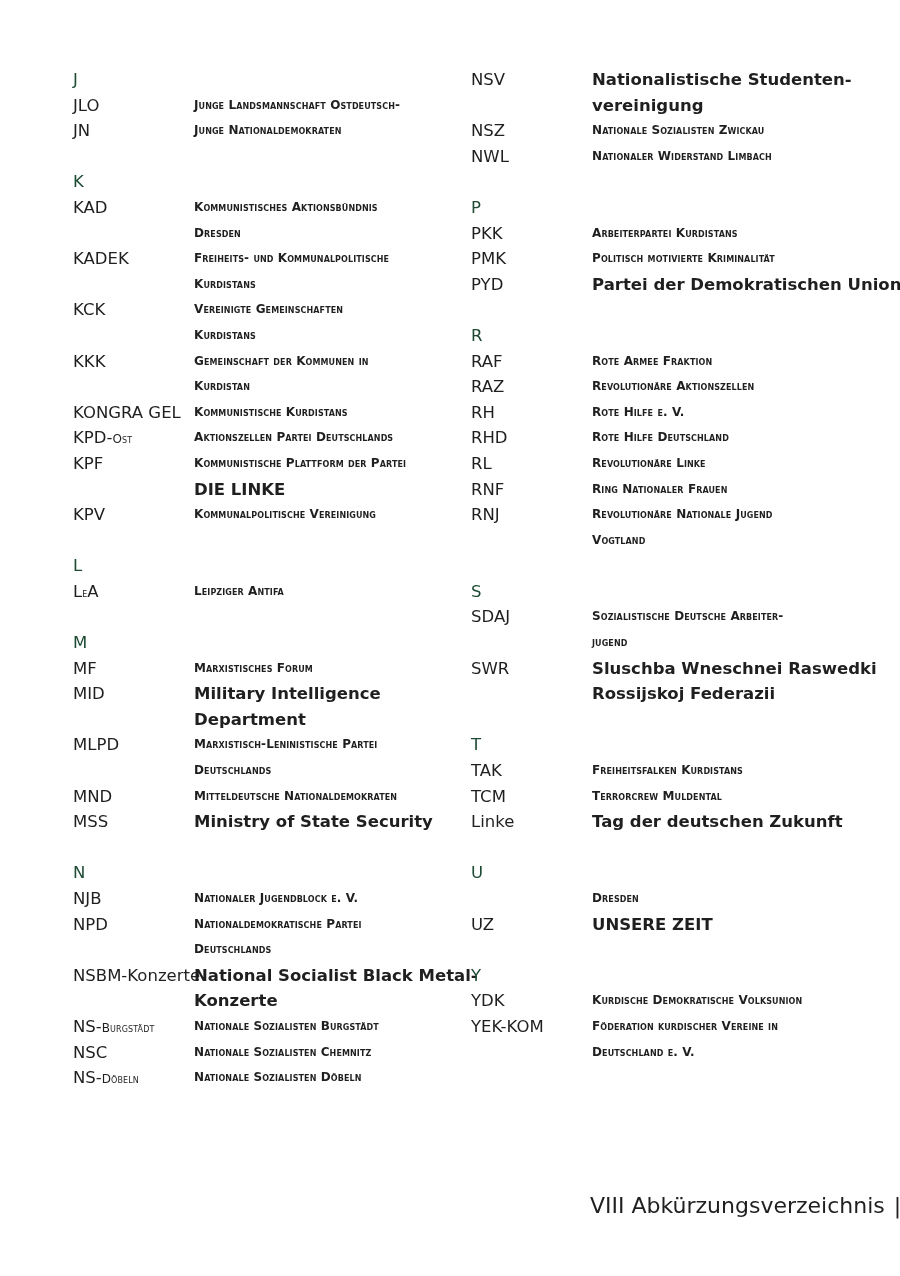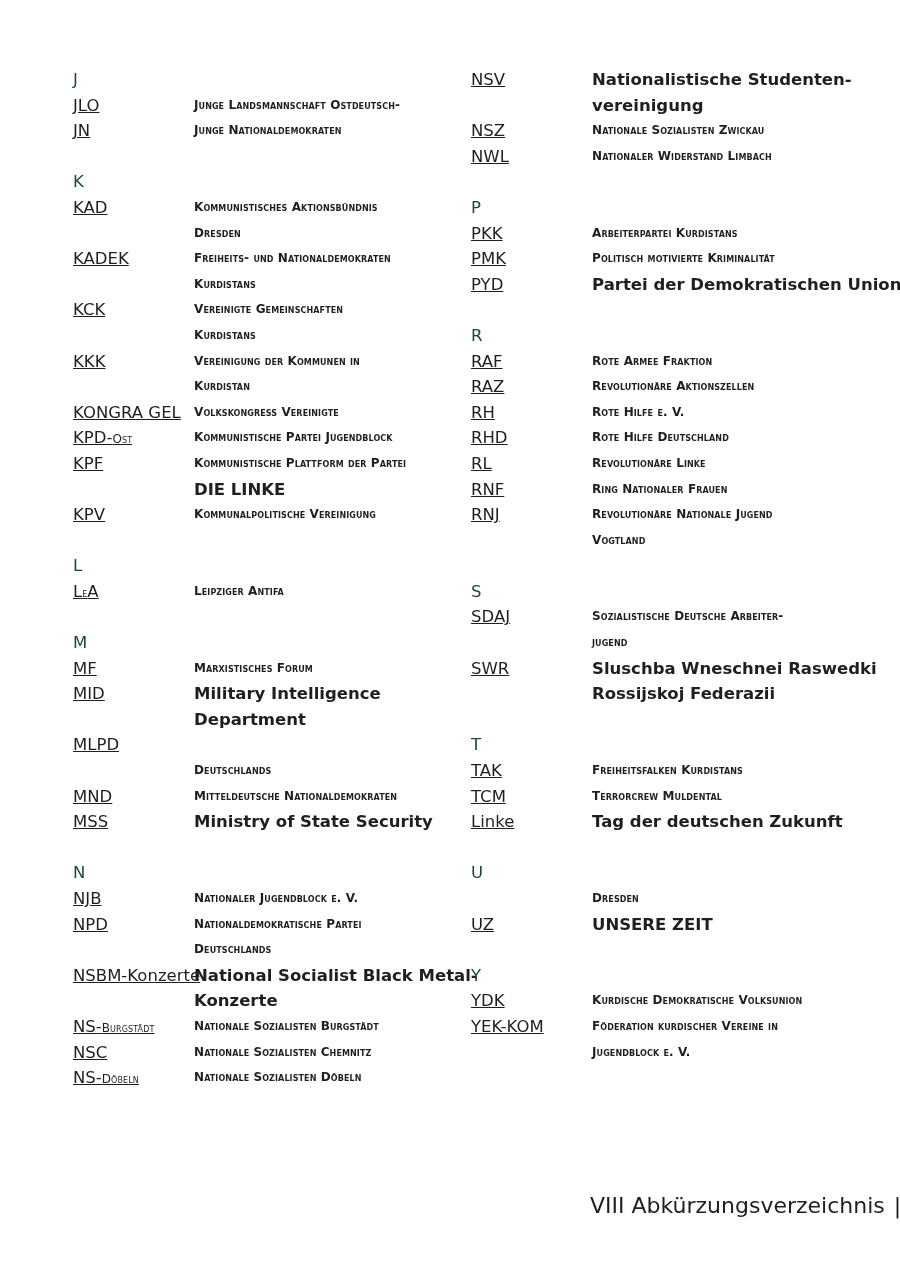--- a/index.html
+++ b/index.html
@@ -8,21 +8,21 @@
     position: relative; overflow: hidden;
     font-family: "DejaVu Sans", sans-serif;
     color: #1f1f1f;
   }
   .col { position: absolute; top: 67px; }
   .col-left { left: 73px; width: 380px; }
   .col-right { left: 471px; width: 380px; }
   .line { height: 25.6px; line-height: 25.6px; font-size: 16.5px; white-space: nowrap; position: relative; }
   .letter { color: #1c4a33; font-size: 16.5px; }
   .gap { height: 25.6px; }
-  .abbr { position: absolute; left: 0; text-decoration: underline; }
+  .abbr { position: absolute; left: 0; }
   .def { position: absolute; left: 121px; font-weight: bold; }
   .sc { font-variant: small-caps; font-size: 12px; letter-spacing: 0.1px; }
   .footer {
     position: absolute; left: 590px; top: 1193px; font-size: 22px; white-space: nowrap;
   }
   .footer .sep { margin: 0 9px; }
 </style>
 </head>
 <body>
 
@@ -47,54 +47,54 @@
         <span class="abbr">KAD</span>
         <span class="def sc">Kommunistisches Aktionsbündnis</span>
       </div>
       <div class="line">
         <span class="def sc">Dresden</span>
       </div>
     </div>
     <div>
       <div class="line">
         <span class="abbr">KADEK</span>
-        <span class="def sc">Freiheits- und Nationaldemokraten</span>
+        <span class="def sc">Freiheits- und Kommunalpolitische</span>
       </div>
       <div class="line">
         <span class="def sc">Kurdistans</span>
       </div>
     </div>
     <div>
       <div class="line">
         <span class="abbr">KCK</span>
         <span class="def sc">Vereinigte Gemeinschaften</span>
       </div>
       <div class="line">
         <span class="def sc">Kurdistans</span>
       </div>
     </div>
     <div>
       <div class="line">
         <span class="abbr">KKK</span>
-        <span class="def sc">Vereinigung der Kommunen in</span>
+        <span class="def sc">Gemeinschaft der Kommunen in</span>
       </div>
       <div class="line">
         <span class="def sc">Kurdistan</span>
       </div>
     </div>
     <div>
       <div class="line">
         <span class="abbr">KONGRA GEL</span>
-        <span class="def sc">Volkskongress Vereinigte</span>
+        <span class="def sc">Kommunistische Kurdistans</span>
       </div>
     </div>
     <div>
       <div class="line">
         <span class="abbr">KPD-<span class="sc">Ost</span></span>
-        <span class="def sc">Kommunistische Partei Jugendblock</span>
+        <span class="def sc">Aktionszellen Partei Deutschlands</span>
       </div>
     </div>
     <div>
       <div class="line">
         <span class="abbr">KPF</span>
         <span class="def sc">Kommunistische Plattform der Partei</span>
       </div>
       <div class="line">
         <span class="def">DIE LINKE</span>
       </div>
@@ -126,20 +126,21 @@
         <span class="abbr">MID</span>
         <span class="def">Military Intelligence</span>
       </div>
       <div class="line">
         <span class="def">Department</span>
       </div>
     </div>
     <div>
       <div class="line">
         <span class="abbr">MLPD</span>
+        <span class="def sc">Marxistisch-Leninistische Partei</span>
       </div>
       <div class="line">
         <span class="def sc">Deutschlands</span>
       </div>
     </div>
     <div>
       <div class="line">
         <span class="abbr">MND</span>
         <span class="def sc">Mitteldeutsche Nationaldemokraten</span>
       </div>
@@ -344,20 +345,20 @@
         <span class="abbr">YDK</span>
         <span class="def sc">Kurdische Demokratische Volksunion</span>
       </div>
     </div>
     <div>
       <div class="line">
         <span class="abbr">YEK-KOM</span>
         <span class="def sc">Föderation kurdischer Vereine in</span>
       </div>
       <div class="line">
-        <span class="def sc">Jugendblock e. V.</span>
+        <span class="def sc">Deutschland e. V.</span>
       </div>
     </div>
   </div>
 
 <div class="footer">
   <span>VIII Abkürzungsverzeichnis</span><span class="sep">|</span><span>303</span>
 </div>
 
 </body></html>

